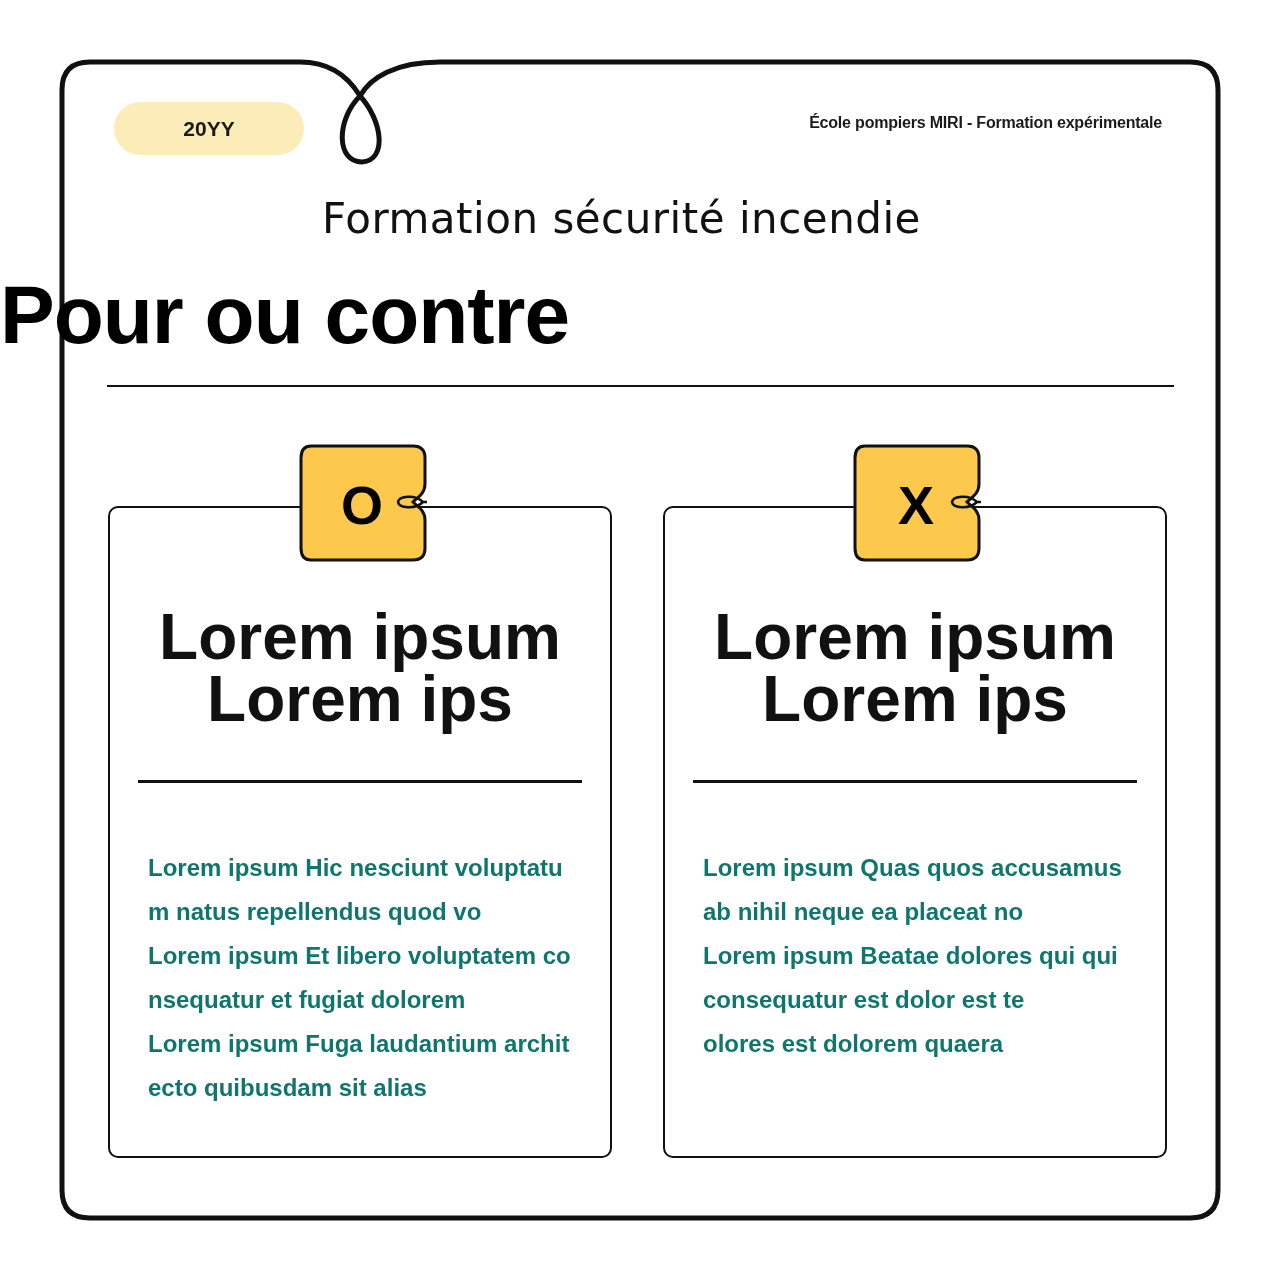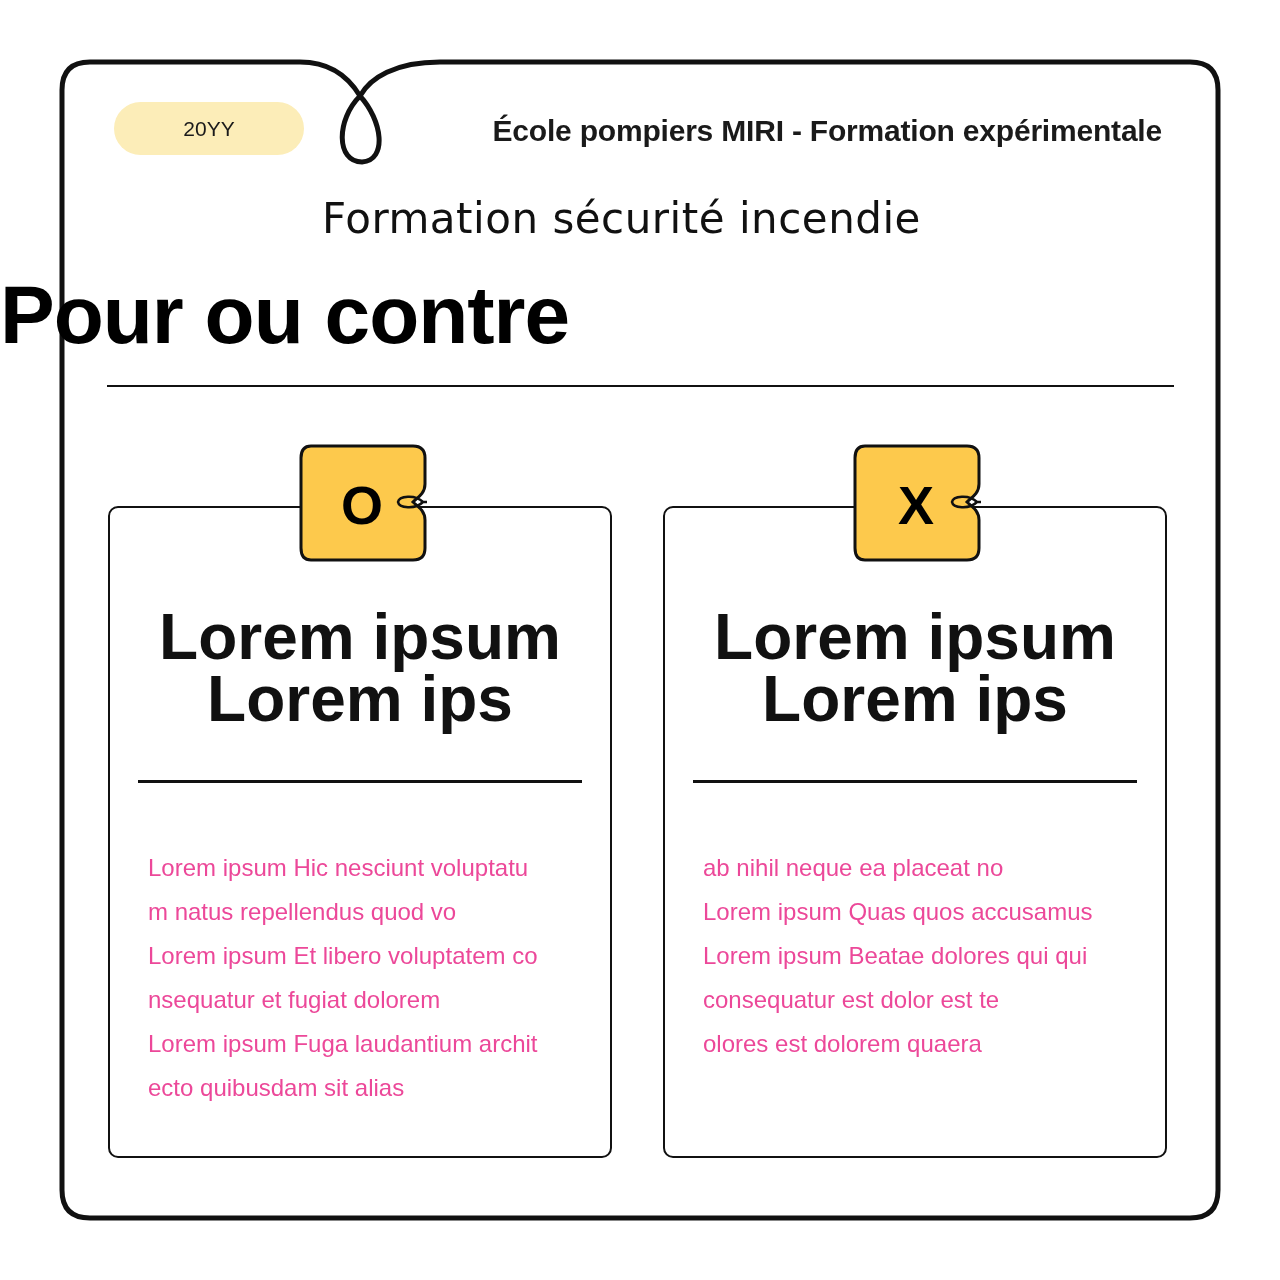--- a/index.html
+++ b/index.html
@@ -1,38 +1,38 @@
 <!DOCTYPE html>
 <html><head>
 <meta charset="utf-8">
 <style>
   html, body { margin:0; padding:0; }
   body { width:1280px; height:1280px; background:#ffffff; position:relative; overflow:hidden;
          font-family:"Liberation Sans", sans-serif; color:#111; }
   .frame-svg { position:absolute; left:0; top:0; width:1280px; height:1280px; }
   .year-pill { position:absolute; left:114px; top:102px; width:190px; height:53px; border-radius:27px;
                background:#fcedb8; display:flex; align-items:center; justify-content:center;
-               font-weight:400; font-size:21px; color:#1a1a1a; }
-  .school { position:absolute; right:118px; top:114px; font-size:30px; font-weight:700; color:#1a1a1a;
+               font-weight:700; font-size:21px; color:#1a1a1a; }
+  .school { position:absolute; right:118px; top:114px; font-size:16px; font-weight:700; color:#1a1a1a;
             letter-spacing:-0.2px; }
   .subtitle { position:absolute; left:0; width:1243px; top:194px; text-align:center;
               font-family:"DejaVu Sans", sans-serif; font-size:42px; font-weight:400; color:#111;
               letter-spacing:0.5px; }
   .title { position:absolute; left:0; width:1280px; top:268px; text-align:left;
            font-size:82px; font-weight:700; color:#000; letter-spacing:-1px; }
   .rule { position:absolute; left:107px; width:1067px; top:385px; height:2px; background:#111; }
   .card { position:absolute; top:506px; width:504px; height:652px; border:2.5px solid #111;
           border-radius:10px; background:#fff; box-sizing:border-box; }
   .card.left { left:108px; }
   .card.right { left:663px; }
   .card-heading { position:absolute; left:0; right:0; top:98px; text-align:center;
                   font-size:64px; font-weight:700; line-height:62px; color:#111; }
   .card-rule { position:absolute; left:28px; right:28px; top:272px; height:2.5px; background:#111; }
   .card-body { position:absolute; left:38px; right:32px; top:338px; font-size:24px; line-height:44px;
-               color:#ec4899; }
+               color:#0f766e;font-weight:bold; }
   .card-body p { margin:0; }
   .badge { position:absolute; top:444px; width:128px; height:118px; }
   .badge.left { left:299px; }
   .badge.right { left:853px; }
   .badge svg { position:absolute; left:0; top:0; }
   .badge-letter { position:absolute; left:0; width:126px; top:30px; text-align:center;
                   font-size:54px; font-weight:700; color:#000; }
 </style>
 </head>
 <body>
@@ -72,22 +72,22 @@
   </div>
 </div>
 
 <div class="card right">
   <div class="card-heading">
     <div>Lorem ipsum</div>
     <div>Lorem ips</div>
   </div>
   <div class="card-rule"></div>
   <div class="card-body">
+    <p>Lorem ipsum Quas quos accusamus</p>
     <p>ab nihil neque ea placeat no</p>
-    <p>Lorem ipsum Quas quos accusamus</p>
     <p>Lorem ipsum Beatae dolores qui qui</p>
     <p>consequatur est dolor est te</p>
     <p>olores est dolorem quaera</p>
   </div>
 </div>
 
 <div class="badge left">
   <svg width="130" height="120" viewBox="0 0 130 120">
     <path d="M 12 2 L 114 2 Q 126 2 126 14 L 126 40 C 126 50 118 54 114 58 C 118 62 126 66 126 76 L 126 104 Q 126 116 114 116 L 12 116 Q 2 116 2 104 L 2 14 Q 2 2 12 2 Z" fill="#fdc94c" stroke="#111" stroke-width="3"></path>
     <path d="M 124 58 C 116 50 100 52 99 58 C 100 64 116 66 124 58 L 128 58" fill="none" stroke="#111" stroke-width="2.5"></path>

